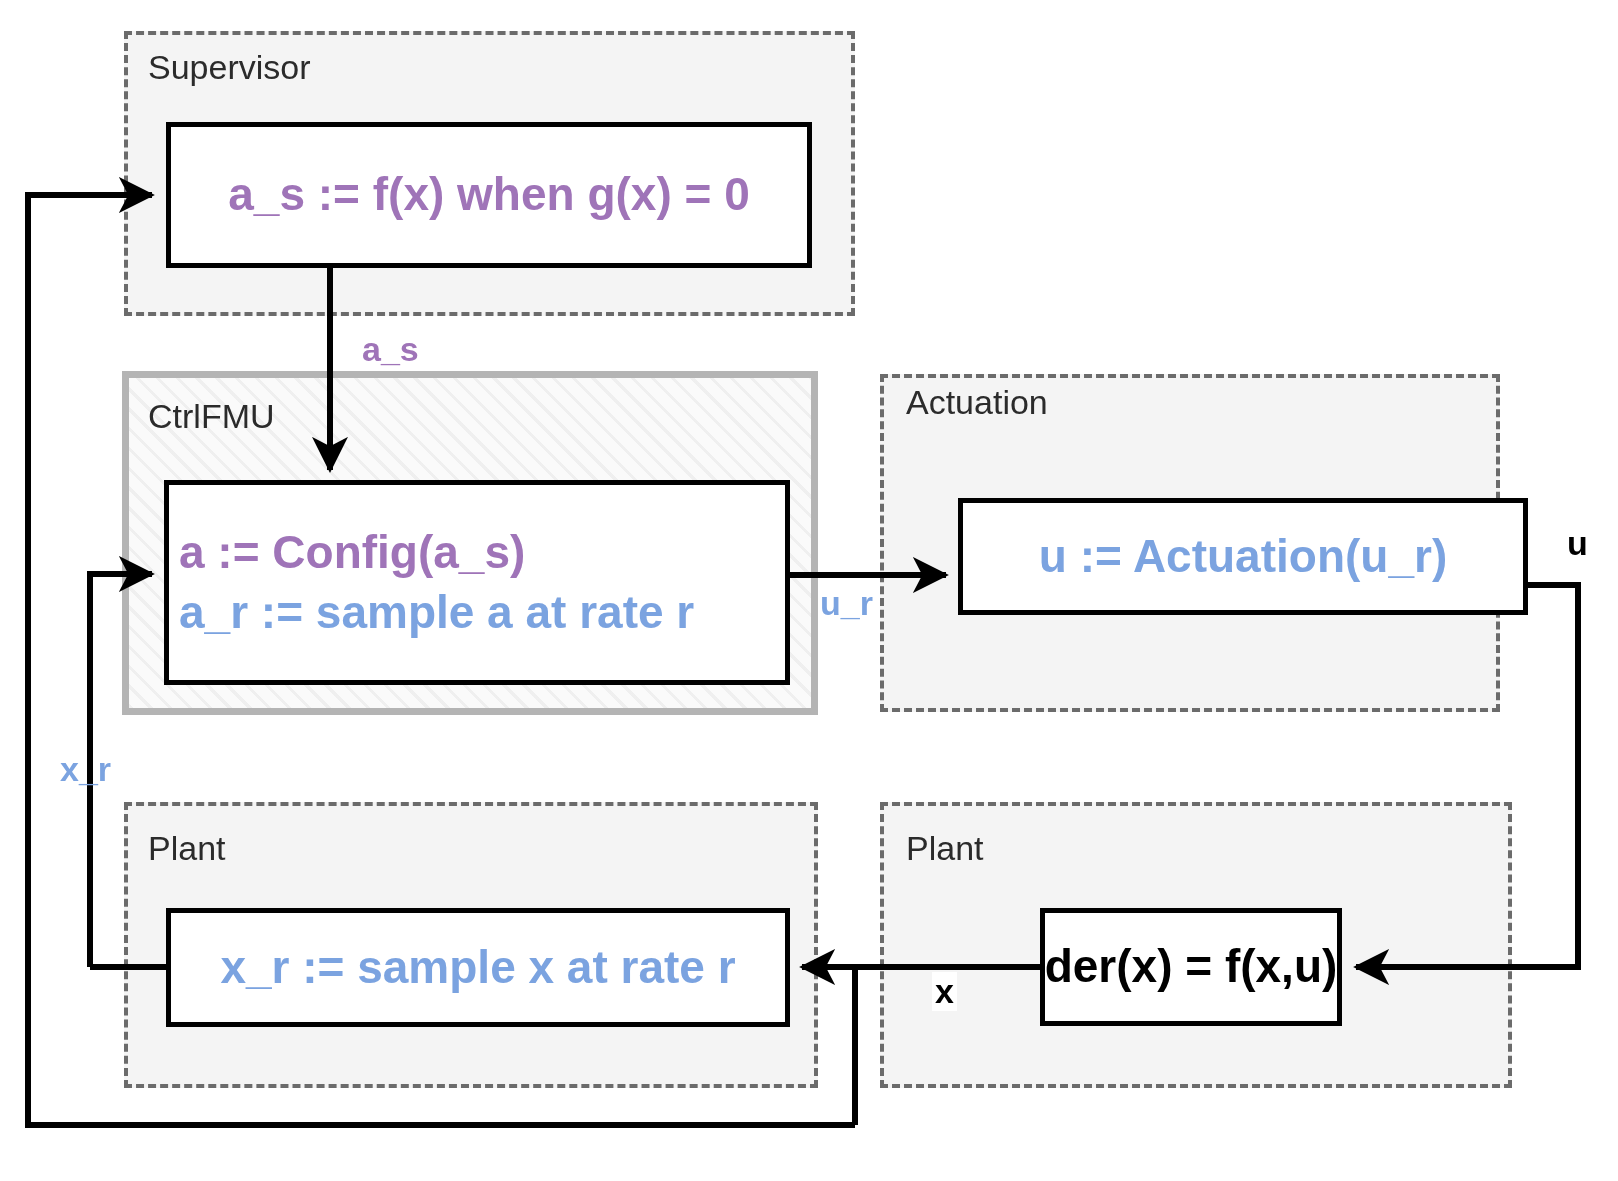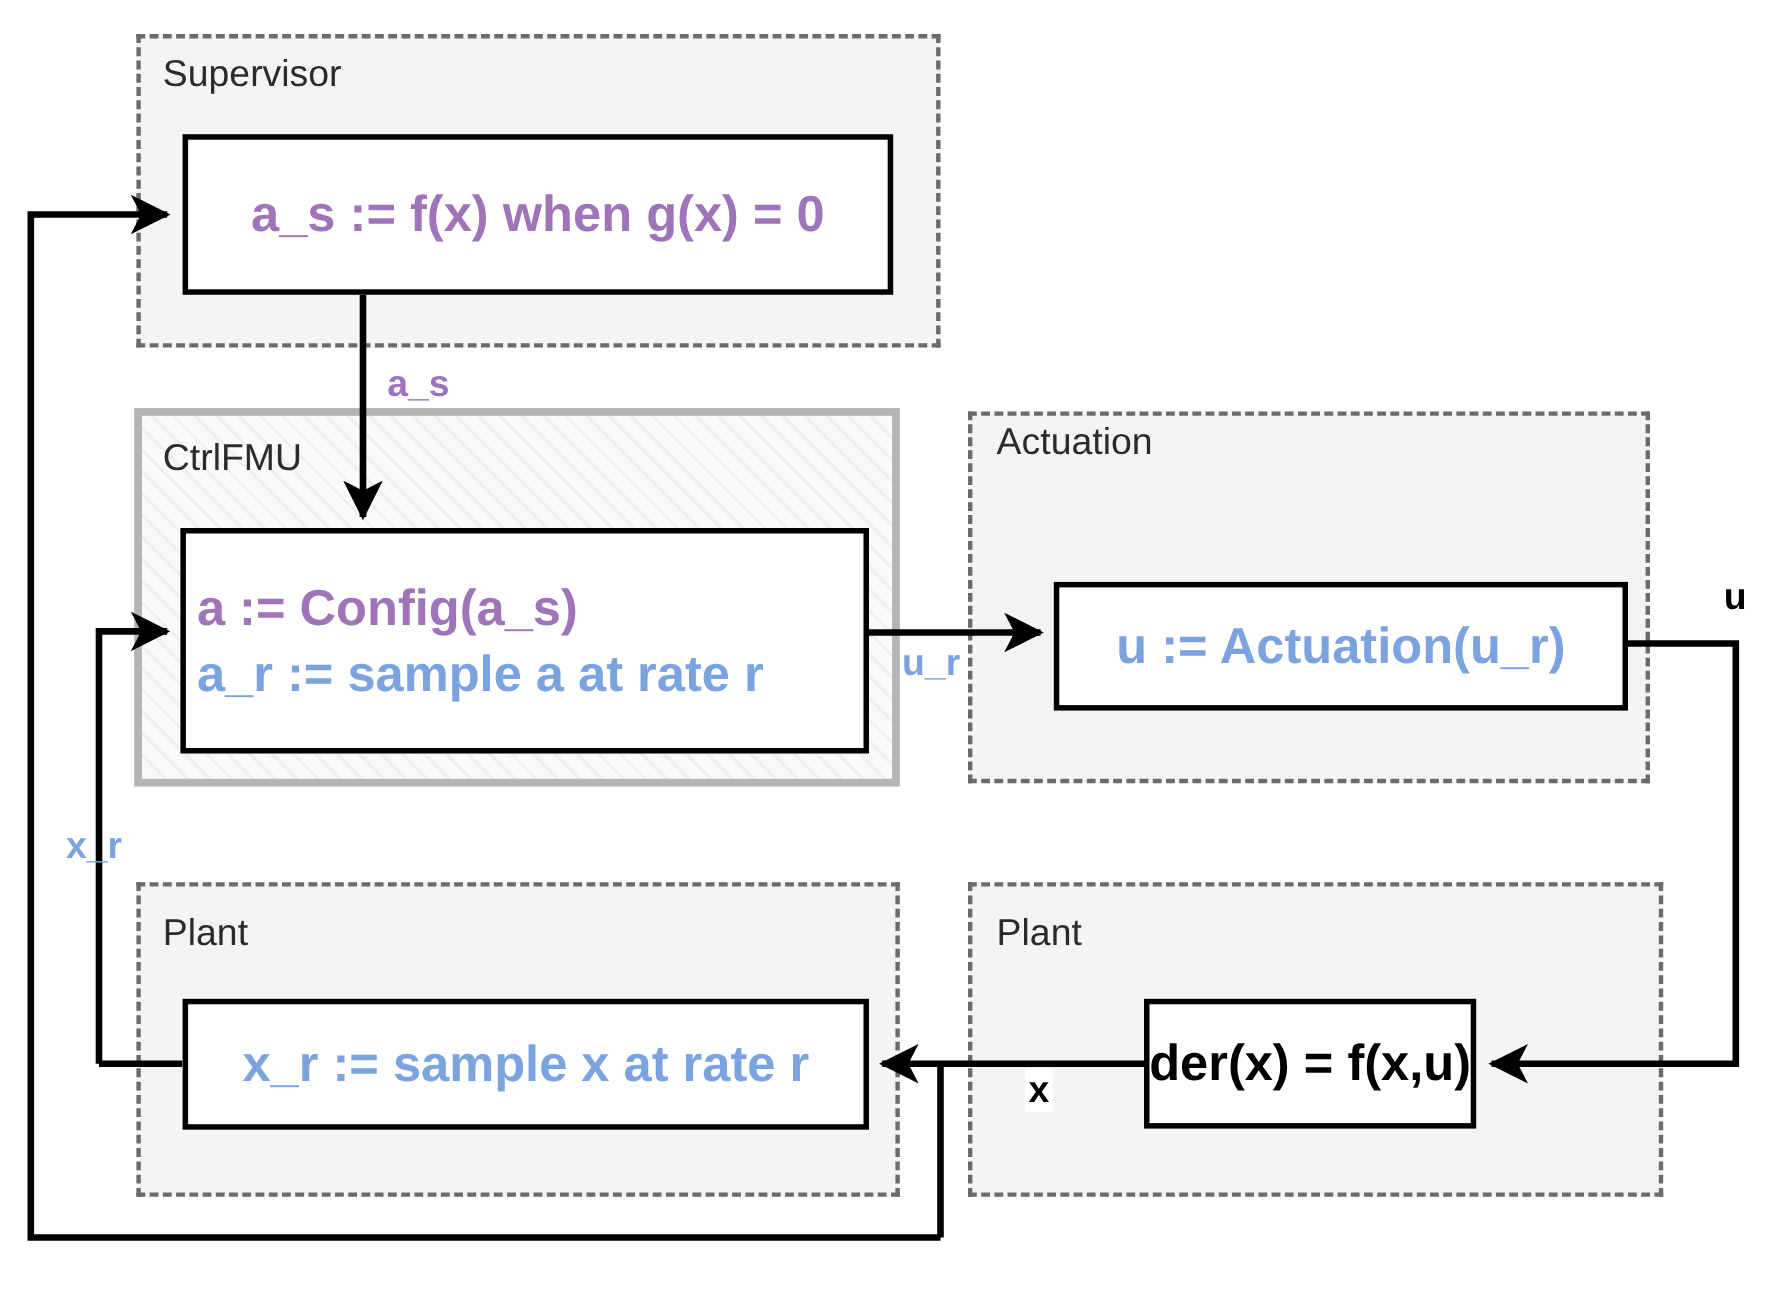--- a/index.html
+++ b/index.html
@@ -84,33 +84,33 @@
     <div class="eq purple">a_s := f(x) when g(x) = 0</div>
   </div>
 
   <div class="eqbox left-align" style="left:164px;top:480px;width:626px;height:205px;">
     <div class="eqlines">
       <div class="eq purple">a := Config(a_s)</div>
       <div class="eq blue">a_r := sample a at rate r</div>
     </div>
   </div>
 
-  <div class="eqbox" style="left:958px;top:529px;width:522px;height:117px;justify-content:center;">
+  <div class="eqbox" style="left:958px;top:498px;width:570px;height:117px;justify-content:center;">
     <div class="eq blue">u := Actuation(u_r)</div>
   </div>
 
   <div class="eqbox" style="left:166px;top:908px;width:624px;height:119px;">
     <div class="eq blue">x_r := sample x at rate r</div>
   </div>
 
   <div class="eqbox" style="left:1040px;top:908px;width:302px;height:118px;">
     <div class="eq black">der(x) = f(x,u)</div>
   </div>
 
-  <div class="sig purple" style="left:352px;top:330px;">a_s</div>
+  <div class="sig purple" style="left:362px;top:330px;">a_s</div>
 
   <div class="sig blue" style="left:820px;top:584px;">u_r</div>
 
   <div class="sig blue" style="left:60px;top:750px;">x_r</div>
 
   <div class="sig black" style="left:1564px;top:524px;">u</div>
 
   <div class="sig black" style="left:932px;top:972px;">x</div>
 
 </div>

